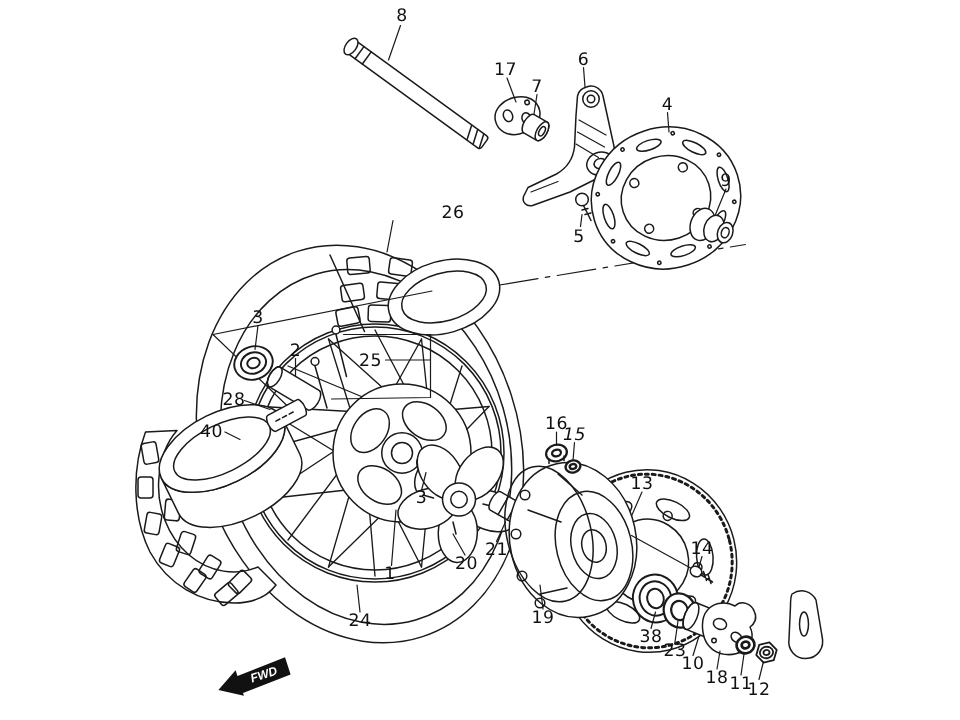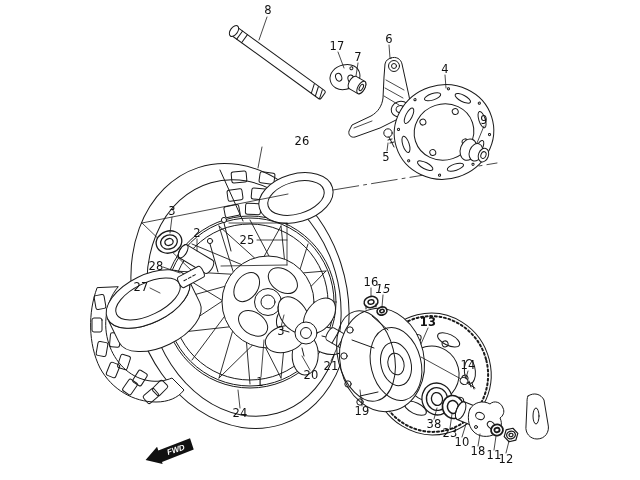--- a/index.html
+++ b/index.html
@@ -332,30 +332,30 @@
       <div class="callout" style="left: 358px; top: 57px;">7</div>
       <div class="callout" style="left: 389px; top: 39px;">6</div>
       <div class="callout" style="left: 445px; top: 69px;">4</div>
       <div class="callout" style="left: 484px; top: 120px;">9</div>
       <div class="callout" style="left: 386px; top: 157px;">5</div>
       <div class="callout" style="left: 262px; top: 141px; margin-left: 40px;">26</div>
       <div class="callout" style="left: 172px; top: 211px;">3</div>
       <div class="callout" style="left: 197px; top: 233px;">2</div>
       <div class="callout" style="left: 247px; top: 240px;">25</div>
       <div class="callout" style="left: 156px; top: 266px;">28</div>
-      <div class="callout" style="left: 141px; top: 287px;">27</div>
+      <div class="callout" style="left: 141px; top: 287px;">40</div>
       <div class="callout" style="left: 281px; top: 331px;">3</div>
       <div class="callout" style="left: 260px; top: 382px;">1</div>
       <div class="callout" style="left: 240px; top: 413px;">24</div>
       <div class="callout" style="left: 311px; top: 375px;">20</div>
       <div class="callout" style="left: 331px; top: 366px;">21</div>
       <div class="callout" style="left: 362px; top: 411px; text-align: center;">19</div>
       <div class="callout" style="left: 371px; top: 282px;">16</div>
       <div class="callout" style="left: 383px; top: 289px; font-style: italic;">15</div>
-      <div class="callout" style="left: 428px; top: 322px; font-weight: bold;">13</div>
+      <div class="callout" style="left: 428px; top: 322px;">13</div>
       <div class="callout" style="left: 468px; top: 365px;">14</div>
       <div class="callout" style="left: 434px; top: 424px;">38</div>
       <div class="callout" style="left: 450px; top: 433px;">23</div>
       <div class="callout" style="left: 462px; top: 442px;">10</div>
       <div class="callout" style="left: 478px; top: 451px;">18</div>
       <div class="callout" style="left: 494px; top: 455px;">11</div>
       <div class="callout" style="left: 506px; top: 459px; text-align: right;">12</div>
     </div>
 
 </div>

